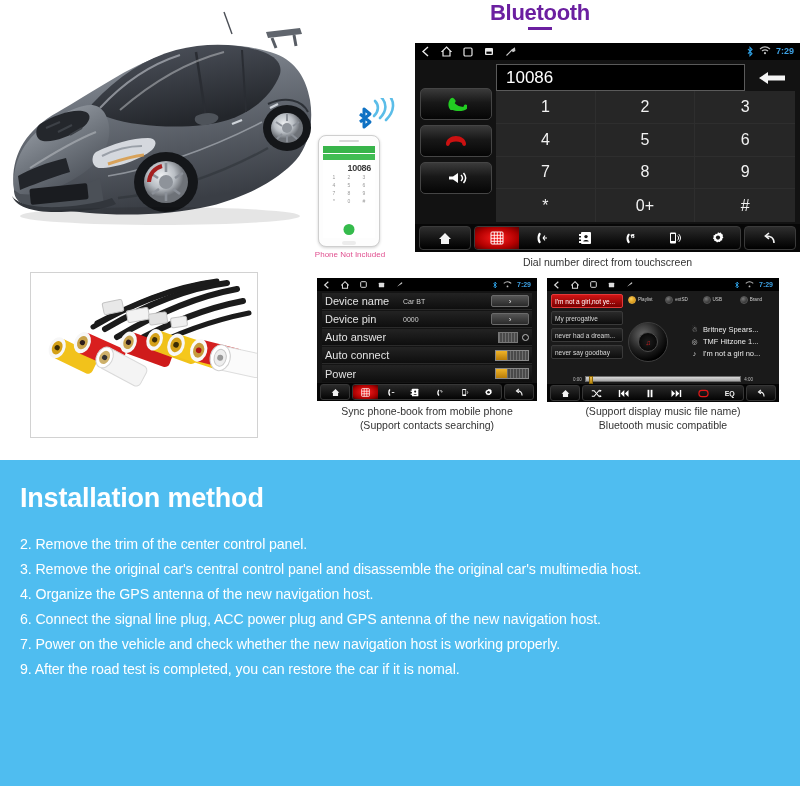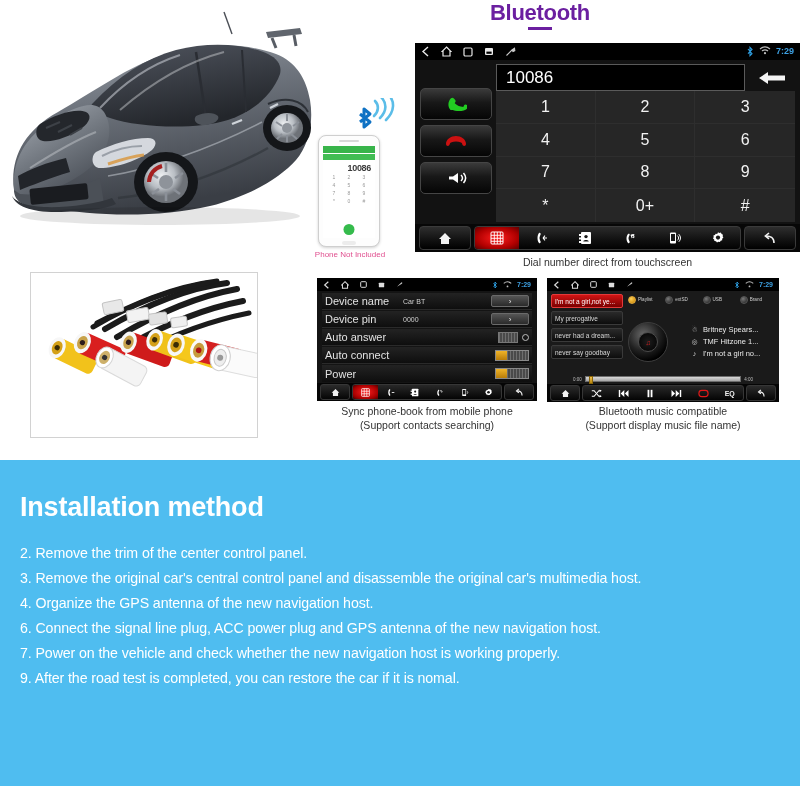--- a/index.html
+++ b/index.html
@@ -175,21 +175,21 @@
   .prog-knob { position:absolute; left:3px; top:-1px; width:4px;height:8px;background:linear-gradient(180deg,#f2c250,#b8860b); border:1px solid #8a6508; }
   .cap-music { left:547px; top:404px; width:232px; }
 
   
   .install {
     position:absolute; left:0; top:460px; width:800px; height:326px;
     background:#4fbdf0;
   }
   .install h1 {
     color:#fff; font-size:27px; font-weight:bold;
-    padding:32px 0 0 20px; letter-spacing:-0.2px;
+    padding:23px 0 0 20px; letter-spacing:-0.2px;
   }
   .steps { padding:18px 18px 0 20px; }
   .steps p {
     color:#fff; font-size:14.2px; line-height:25px; letter-spacing:-0.1px;
   }
 </style>
 </head>
 <body>
 
 <div class="page">
@@ -815,22 +815,22 @@
       </div>
       <div class="mini-nav-side">
         <svg width="9" height="9" viewBox="0 0 14 13">
             <path d="M11 11 C11 5.5 7 4 3.6 4" stroke="#f2f2f2" stroke-width="1.8" fill="none"></path>
             <path d="M6 1 L2.4 4 L6 6.8" stroke="#f2f2f2" stroke-width="1.8" fill="none"></path>
           </svg>
       </div>
     </div>
   </div>
   <div class="cap cap-music">
+    <div>(Support display music file name)</div>
     <div>Bluetooth music compatible</div>
-    <div>(Support display music file name)</div>
   </div>
 
   <div class="install">
     <h1>Installation method</h1>
     <div class="steps">
       <p>2. Remove the trim of the center control panel.</p>
       <p>3. Remove the original car's central control panel and disassemble the original car's multimedia host.</p>
       <p>4. Organize the GPS antenna of the new navigation host.</p>
       <p>6. Connect the signal line plug, ACC power plug and GPS antenna of the new navigation host.</p>
       <p>7. Power on the vehicle and check whether the new navigation host is working properly.</p>

